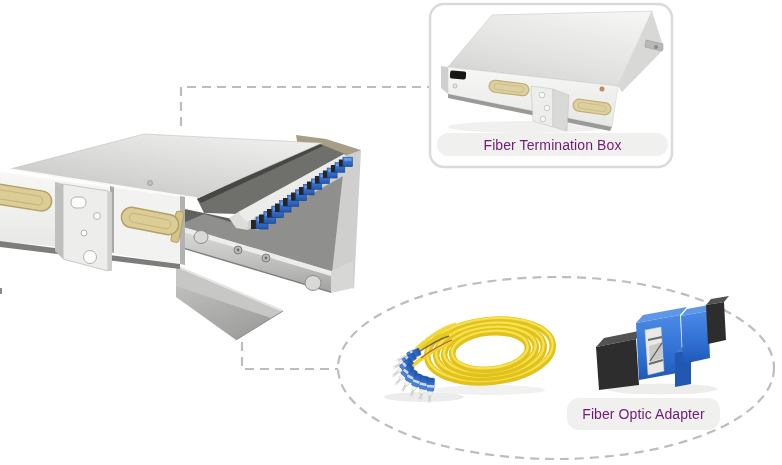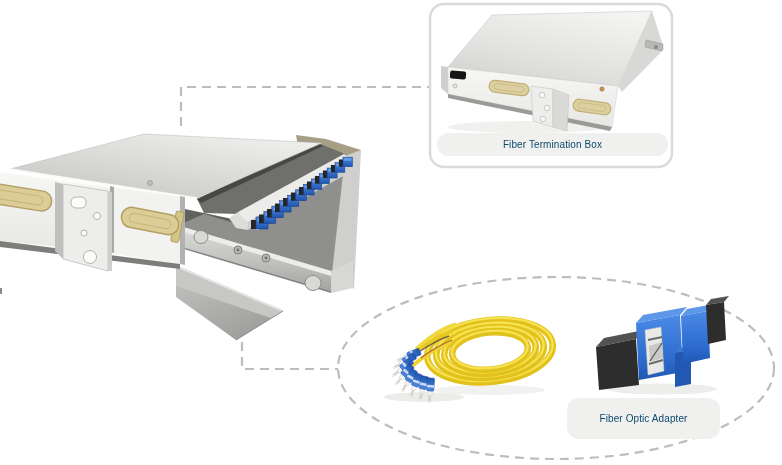--- a/index.html
+++ b/index.html
@@ -1,25 +1,25 @@
 <!DOCTYPE html>
 <html><head>
 <meta charset="utf-8">
 <style>
   html,body{margin:0;padding:0;background:#ffffff;}
   body{width:782px;height:465px;position:relative;overflow:hidden;
        font-family:"Liberation Sans","DejaVu Sans",sans-serif;}
   .stage{position:absolute;left:0;top:0;width:782px;height:465px;}
   svg.layer{position:absolute;left:0;top:0;}
-  .pill{position:absolute;background:#f0f0ef;border-radius:12px;color:#0c4a6e;
-        font-size:10px;line-height:1;display:flex;align-items:center;justify-content:center;
+  .pill{position:absolute;background:#f0f0ef;border-radius:12px;color:#701a75;
+        font-size:14px;line-height:1;display:flex;align-items:center;justify-content:center;
         white-space:nowrap;letter-spacing:.1px;}
   .pill-termination{left:437px;top:133px;width:231px;height:23px;}
   .pill-pigtails{left:402px;top:398px;width:141px;height:25px;}
-  .pill-adapter{left:567px;top:398px;width:153px;height:41px;}
+  .pill-adapter{left:567px;top:398px;width:153px;height:32px;}
 </style>
 </head>
 <body>
 
 <div class="stage">
 
 <svg class="layer" width="782" height="465" viewBox="0 0 782 465">
   <defs>
     <linearGradient id="lidGrad" x1="0.9" y1="0" x2="0.1" y2="1">
       <stop offset="0" stop-color="#f1f1ef"></stop>

